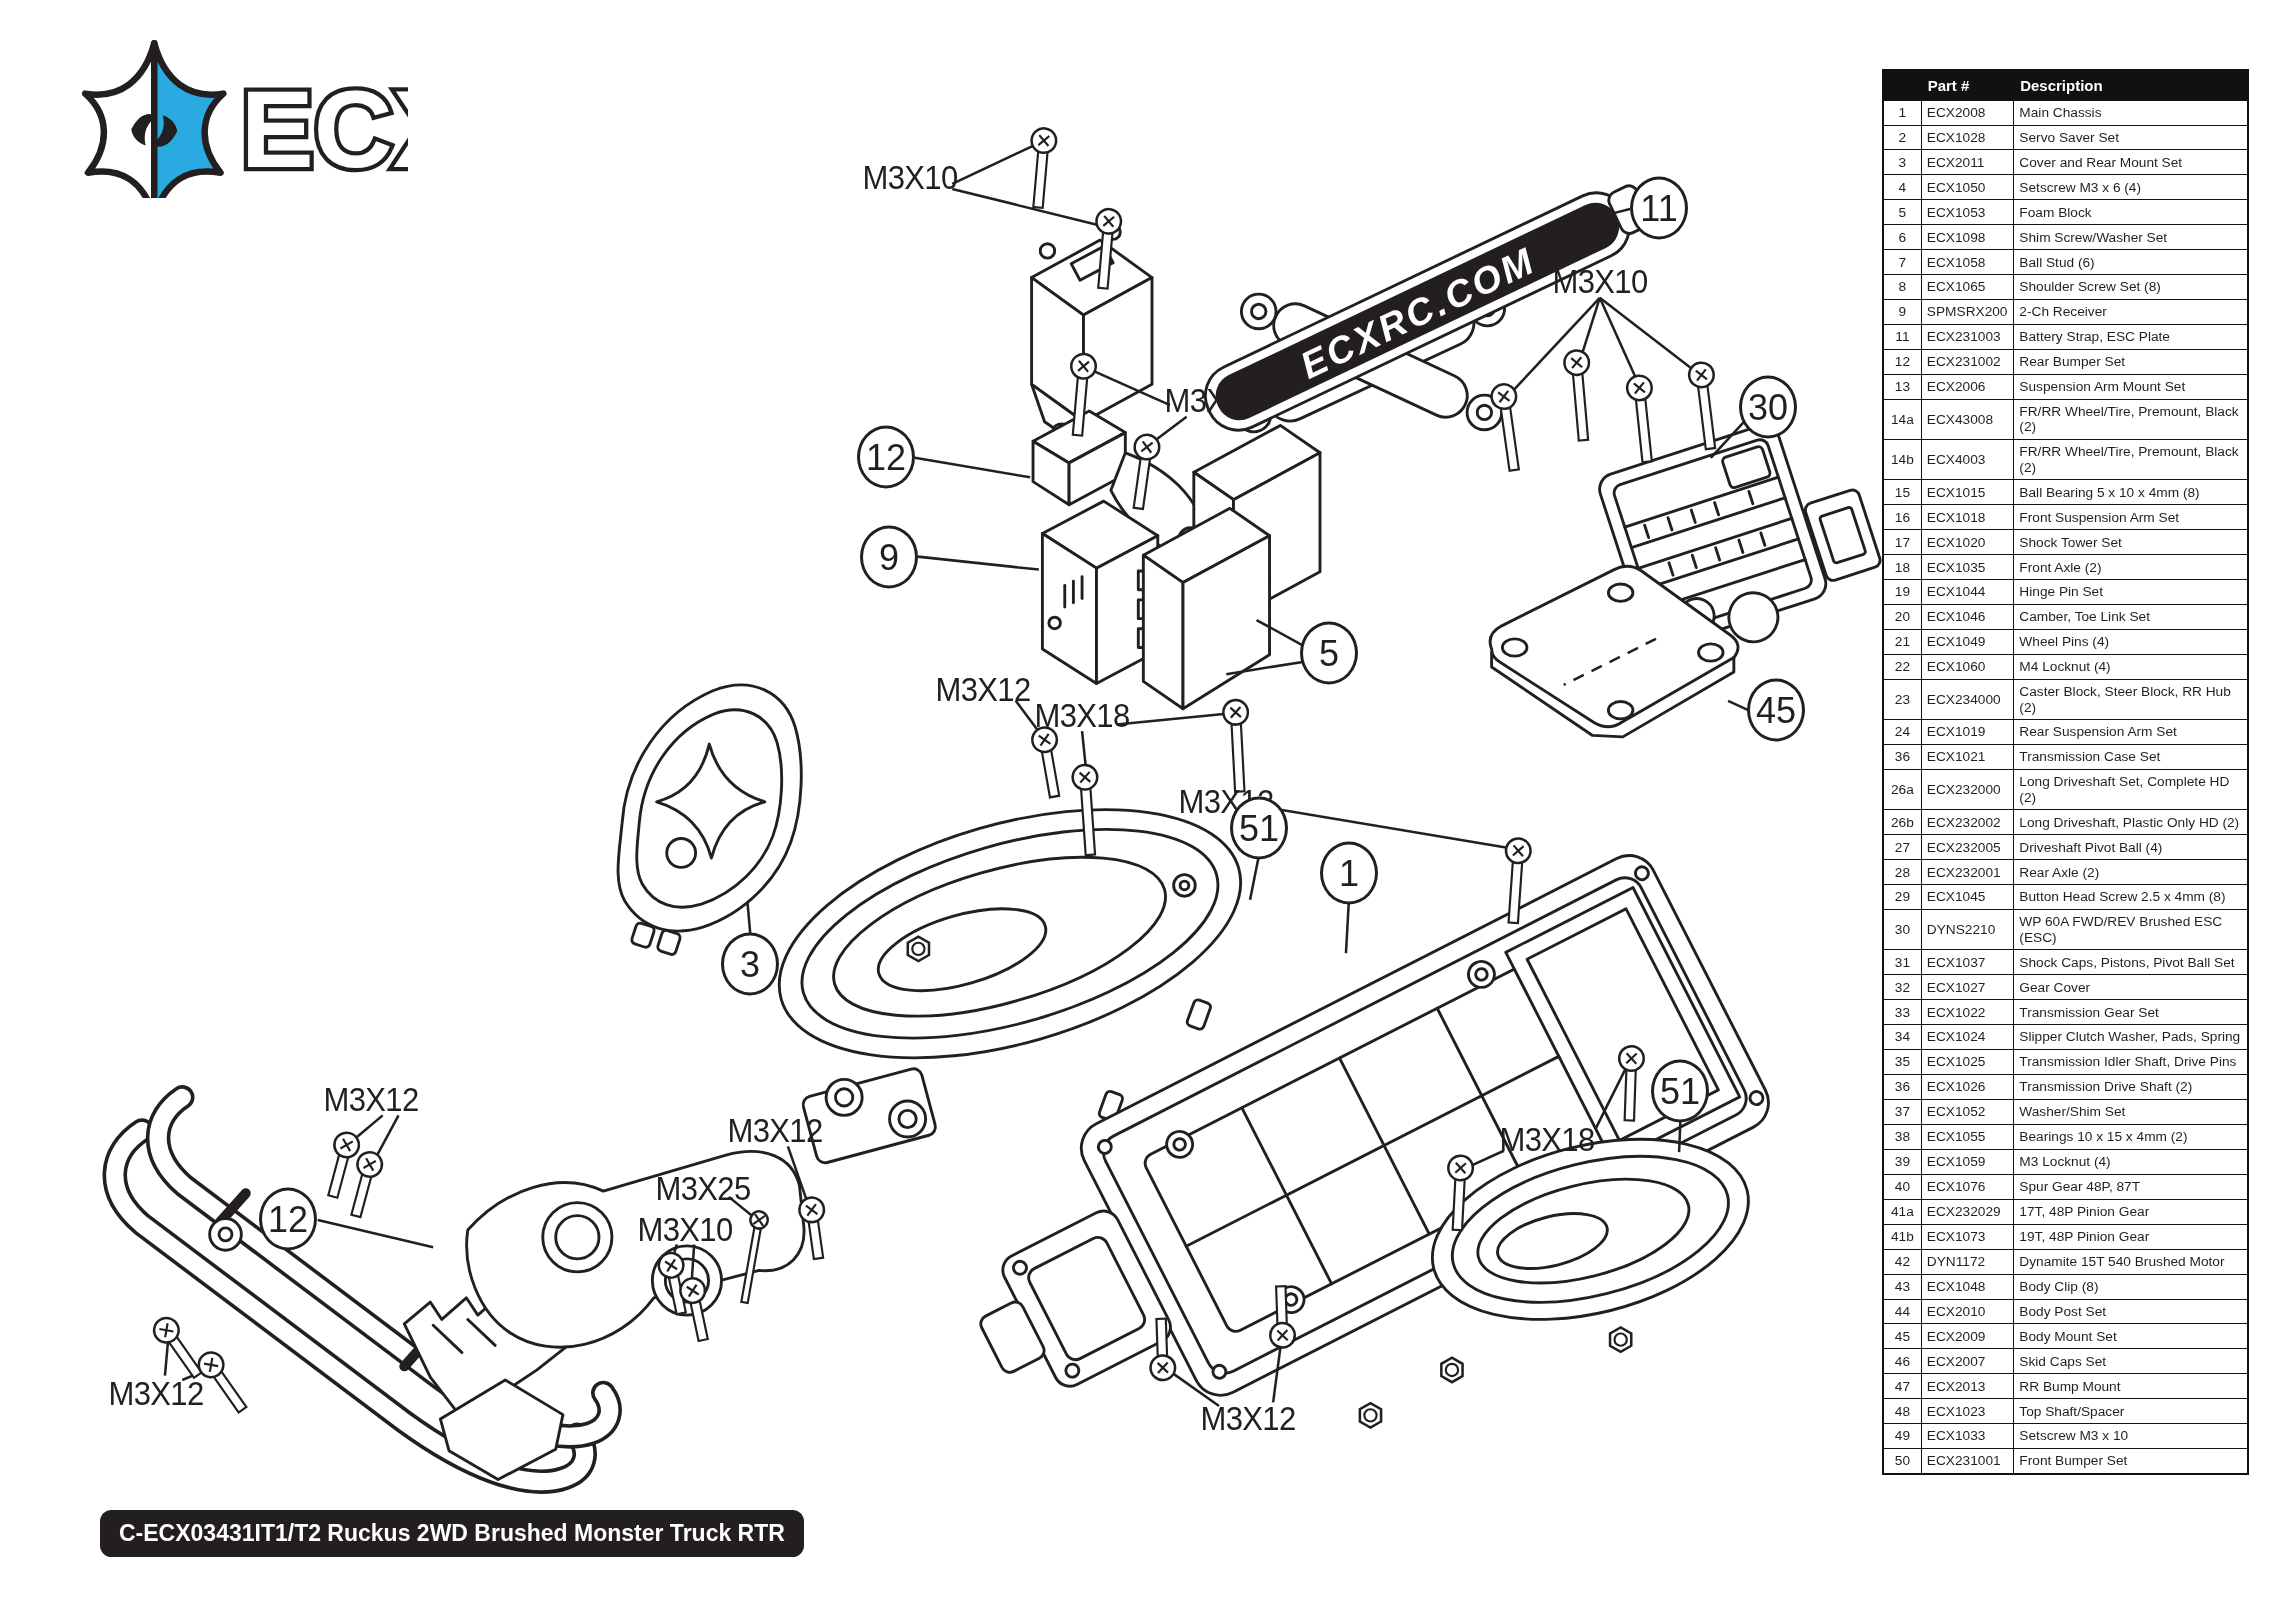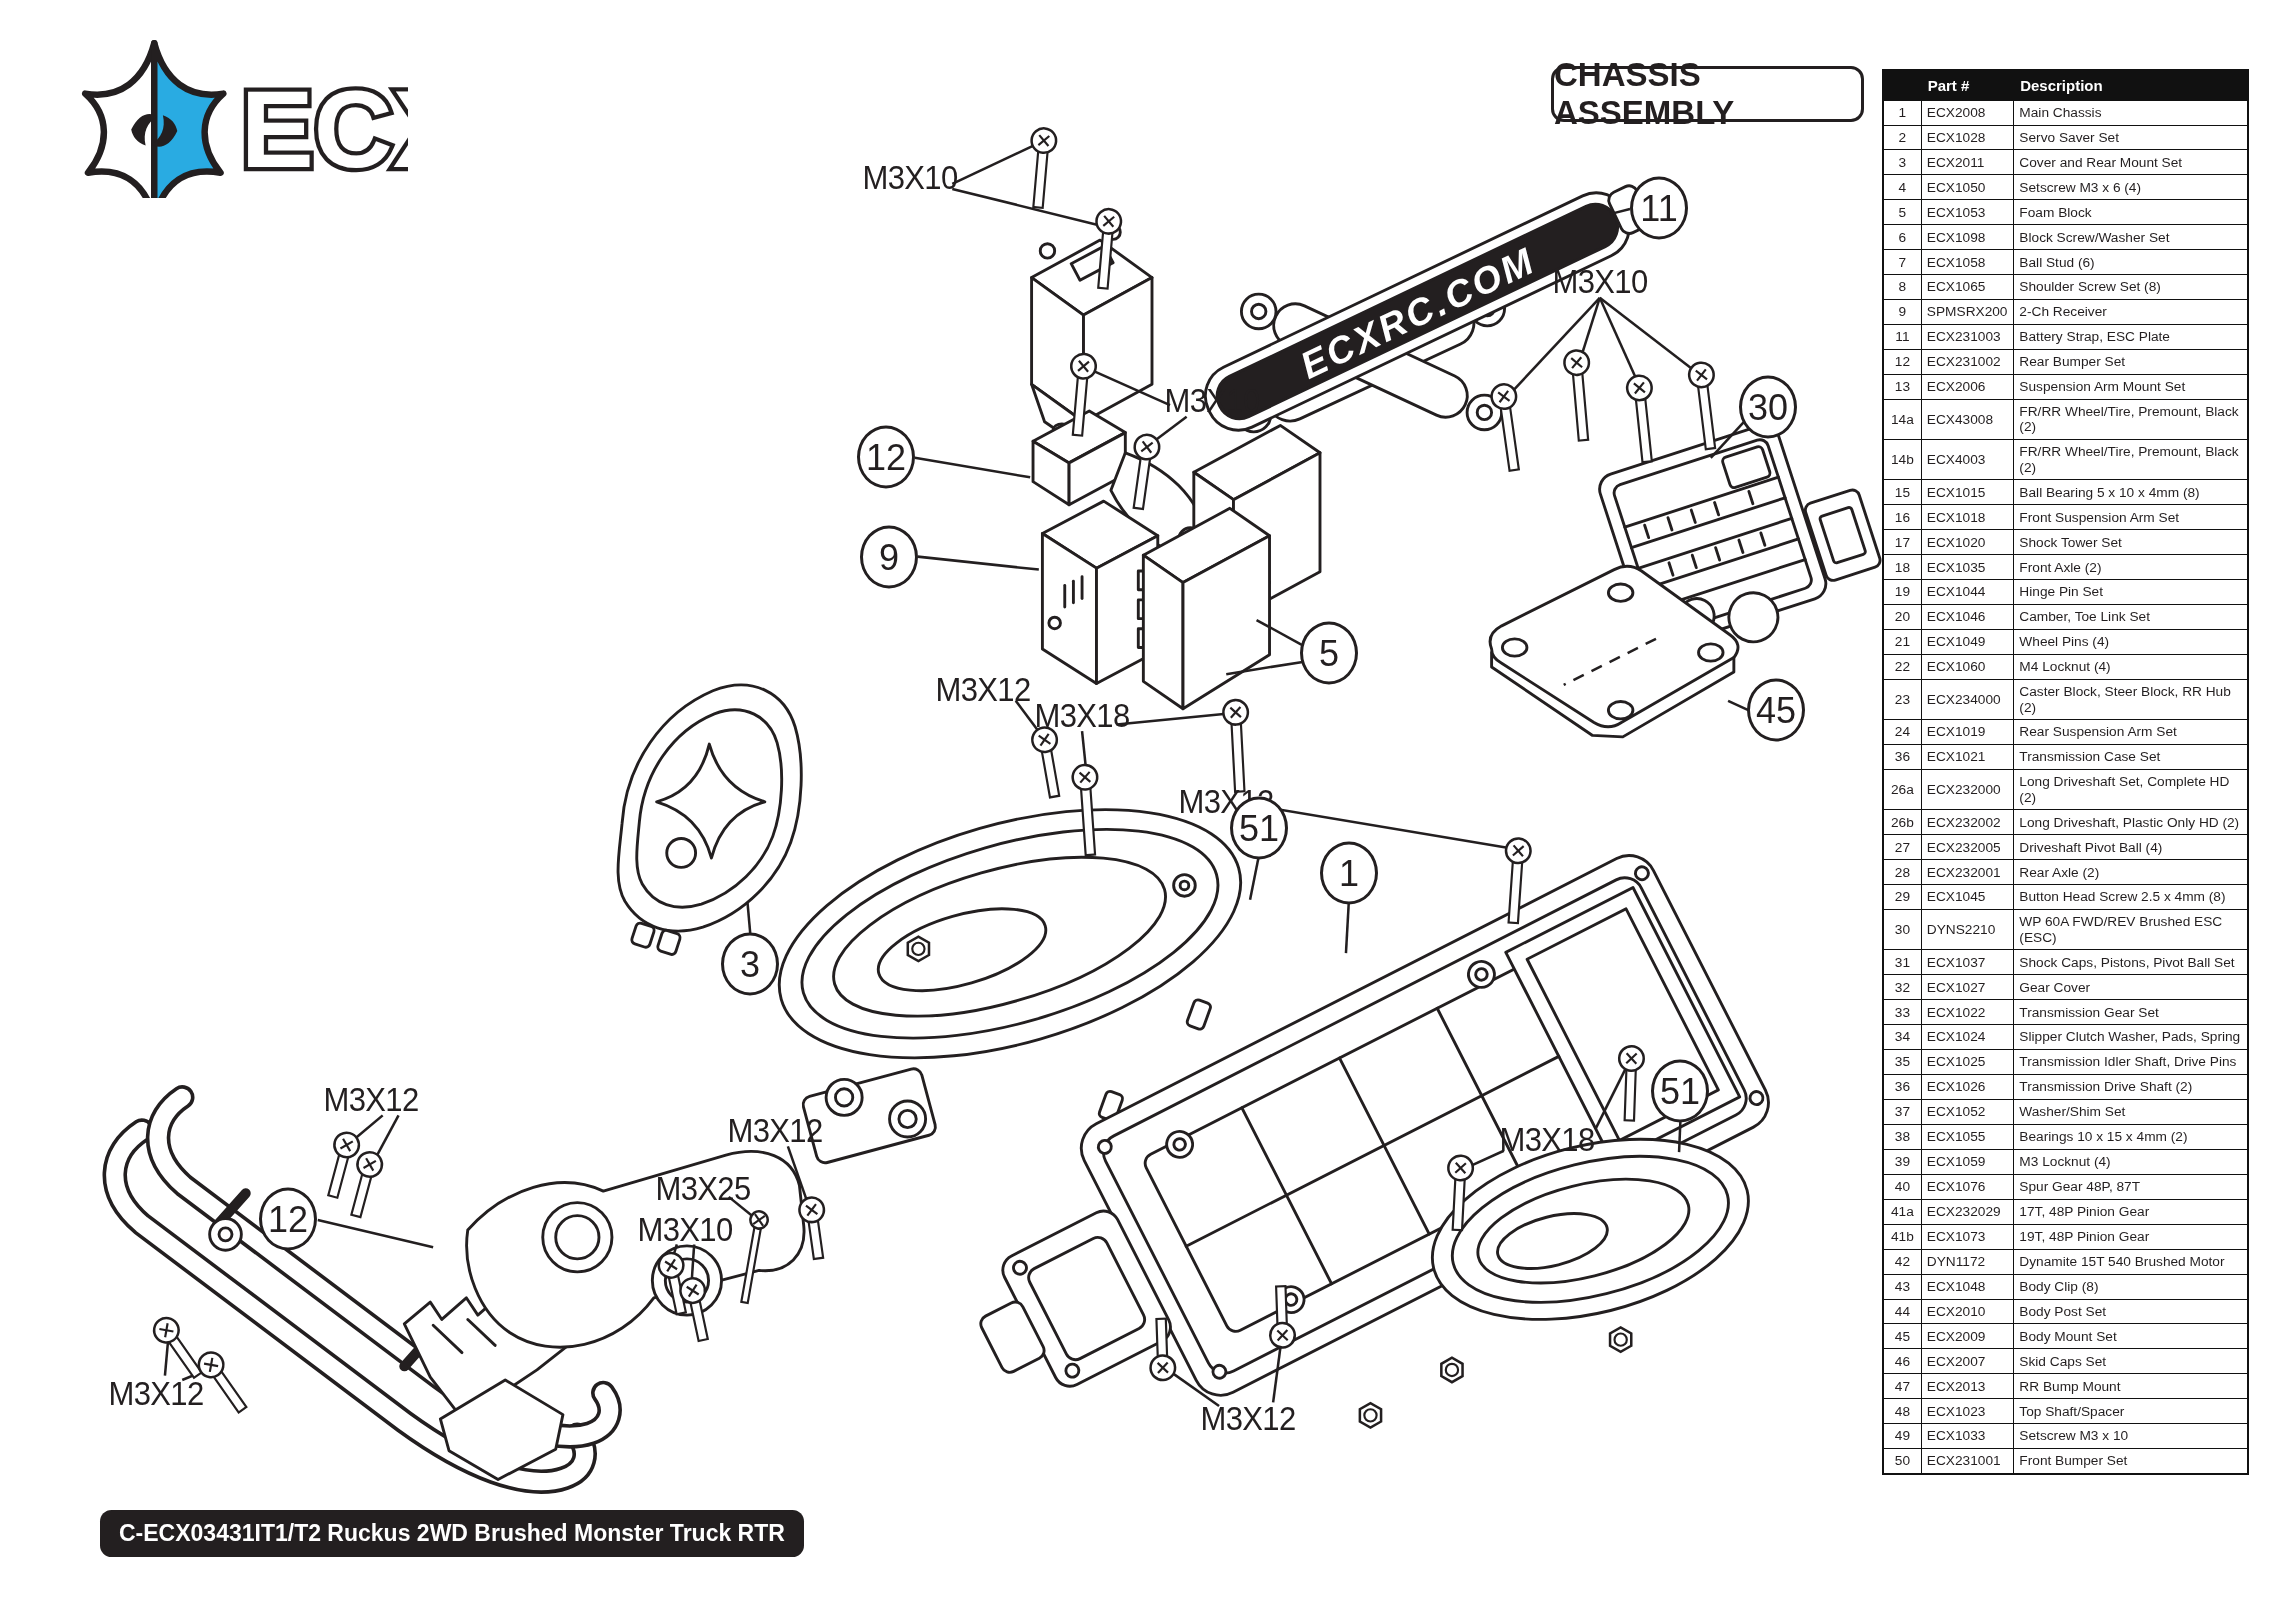--- a/index.html
+++ b/index.html
@@ -64,23 +64,20 @@
       <g stroke="#231F20" stroke-width="9" stroke-linejoin="round">
         <path d="M118,10 C104,62 70,88 22,80 C56,110 56,152 26,190 C72,182 104,202 118,252 L118,10 Z" fill="#fff"></path>
         <path d="M118,10 C132,62 166,88 214,80 C180,110 180,152 210,190 C164,182 132,202 118,252 L118,10 Z" fill="#29ABE2"></path>
       </g>
       <path d="M86,130 C96,108 112,104 122,112 C108,120 102,134 106,152 C94,148 88,140 86,130 Z" fill="#231F20"></path>
       <path d="M150,132 C140,154 124,158 114,150 C128,142 134,128 130,110 C142,114 148,122 150,132 Z" fill="#231F20"></path>
       <text x="238" y="182" font-size="152" font-weight="bold" font-family="Liberation Sans, sans-serif" fill="#fff" stroke="#231F20" stroke-width="12" style="paint-order:stroke">ECX</text>
     </svg>
   </div>
 
-  <div class="title-box">
-    <span>CHASSIS ASSEMBLY</span>
-  </div>
 
   <svg class="art-layer" viewBox="0 0 3151 2251">
     <g stroke="#231F20" stroke-width="4" fill="#fff" stroke-linejoin="round" stroke-linecap="round">
 
       <g>
         <g transform="rotate(-25 1900 500)">
             <rect x="1745" y="468" width="310" height="64" rx="32"></rect>
           </g>
         <g transform="rotate(25 1900 500)">
             <rect x="1755" y="470" width="290" height="60" rx="30"></rect>
@@ -530,21 +527,21 @@
             <td class="c-desc">Setscrew M3 x 6 (4)</td>
           </tr>
           <tr>
             <td class="c-num">5</td>
             <td class="c-part">ECX1053</td>
             <td class="c-desc">Foam Block</td>
           </tr>
           <tr>
             <td class="c-num">6</td>
             <td class="c-part">ECX1098</td>
-            <td class="c-desc">Block Screw/Washer Set</td>
+            <td class="c-desc">Shim Screw/Washer Set</td>
           </tr>
           <tr>
             <td class="c-num">7</td>
             <td class="c-part">ECX1058</td>
             <td class="c-desc">Ball Stud (6)</td>
           </tr>
           <tr>
             <td class="c-num">8</td>
             <td class="c-part">ECX1065</td>
             <td class="c-desc">Shoulder Screw Set (8)</td>

